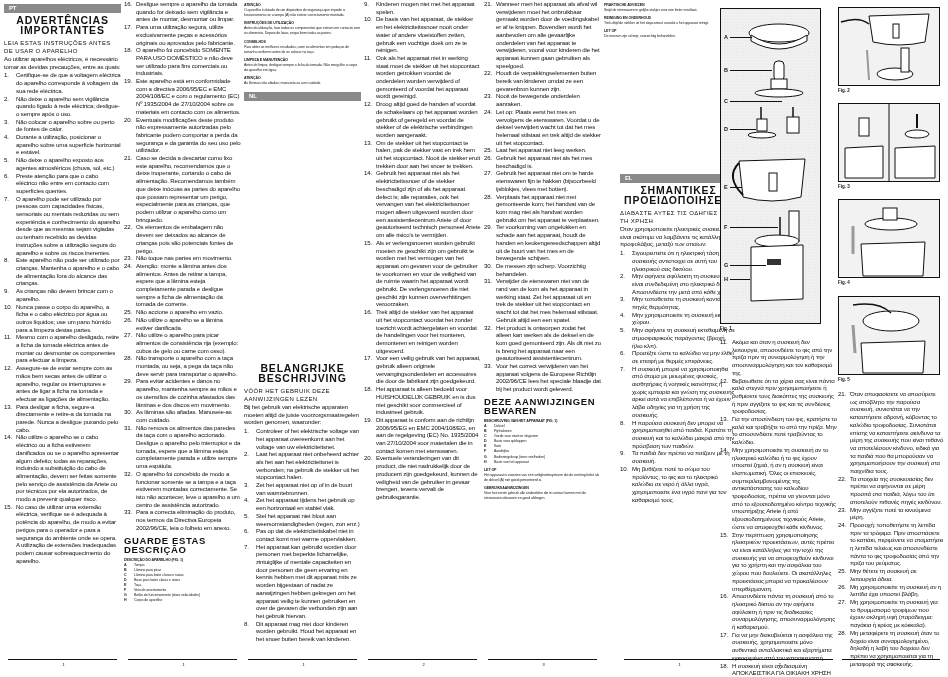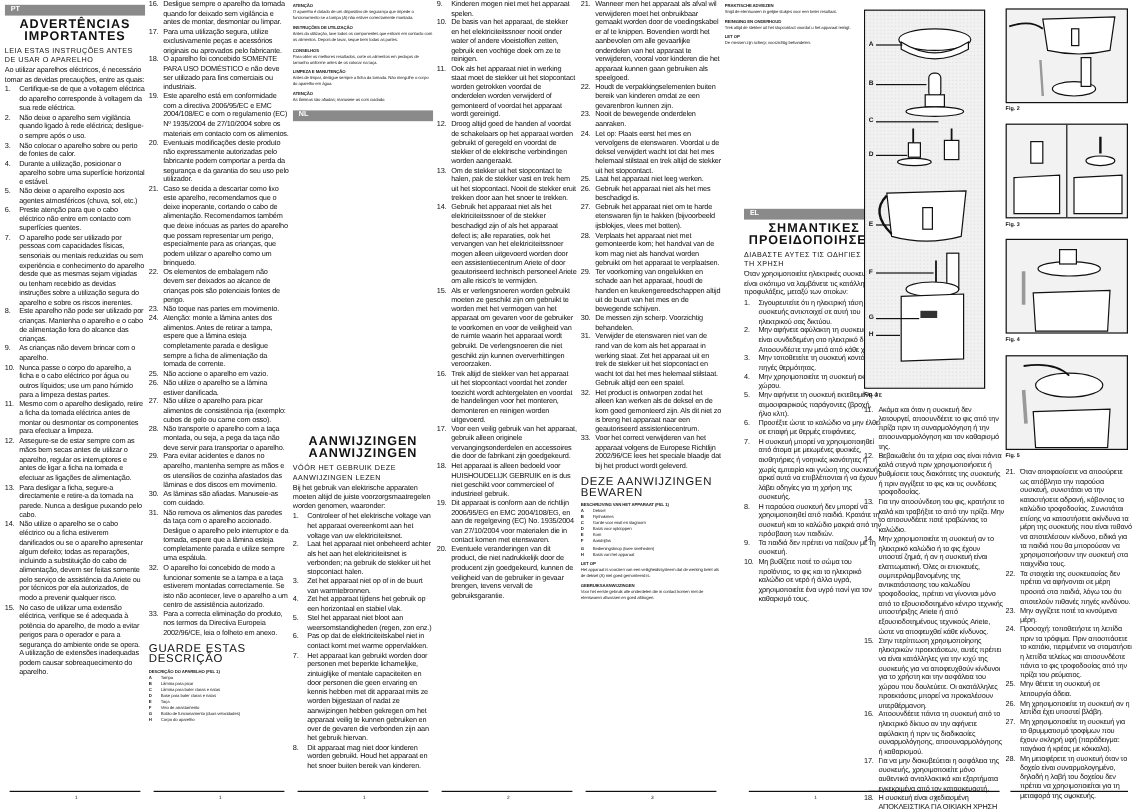--- a/index.html
+++ b/index.html
@@ -7,21 +7,21 @@
   body { font-family: "Liberation Sans", sans-serif; color: #111; position: relative; }
 
   .col { position: absolute; top: 0; height: 677px; overflow: hidden; }
   .col-big { width: 117px; font-size: 6.1px; line-height: 7.7px; letter-spacing: -0.15px; }
   .col-small { width: 117px; font-size: 3.6px; line-height: 5.1px; letter-spacing: -0.1px; color: #222; }
 
   .lang-bar { background: #8a8a8a; color: #fff; font-weight: bold; font-size: 6px; height: 9px; line-height: 9px; padding-left: 5px; margin: 4px 0 2px 0; }
   .main-title { font-weight: bold; font-size: 10.5px; line-height: 10px; text-align: center; letter-spacing: 0.8px; margin: 1px 0 5px 0; }
   .read-first { font-size: 6px; line-height: 7.5px; text-transform: uppercase; letter-spacing: 0.4px; }
   .intro { margin-bottom: 1px; }
-  .section-title { font-weight: normal; font-size: 9.5px; line-height: 9px; letter-spacing: 0.6px; margin: 4px 0 4px 0; }
+  .section-title { font-weight: bold; font-size: 9.5px; line-height: 9px; letter-spacing: 0.6px; margin: 4px 0 4px 0; }
 
   ol.items { list-style: none; }
   ol.items li { display: flex; }
   ol.items li .n { flex: 0 0 12px; }
   ol.items li .t { flex: 1; }
 
   .small-head { font-weight: bold; margin-top: 3px; text-transform: uppercase; }
   .small-p { margin-bottom: 1px; }
   .small-list { list-style: none; }
   .small-list li { display: flex; }
@@ -240,21 +240,21 @@
       <div class="small-p">Para obter os melhores resultados, corte os alimentos em pedaços de tamanho uniforme antes de os colocar na taça.</div>
       <div class="small-head">Limpeza e manutenção</div>
       <div class="small-p">Antes de limpar, desligue sempre a ficha da tomada. Não mergulhe o corpo do aparelho em água.</div>
       <div class="small-head">Atenção</div>
       <div class="small-p">As lâminas são afiadas; manuseie-as com cuidado.</div>
     </div>
   <div class="lang-bar" style="margin-top:6px;">NL</div>
 </div>
 
 <div class="col col-big" style="left:244px; top:362px; height:315px;">
-  <div class="main-title">AANWIJZINGEN AANWIJZINGEN</div>
+  <div class="main-title">BELANGRIJKE BESCHRIJVING</div>
   <div class="read-first">VÓÓR HET GEBRUIK DEZE AANWIJZINGEN LEZEN</div>
   <div class="intro">Bij het gebruik van elektrische apparaten moeten altijd de juiste voorzorgsmaatregelen worden genomen, waaronder:</div>
   <ol class="items" id="nl-list-1">
       <li>
         <span class="n">1.</span>
         <span class="t">Controleer of het elektrische voltage van het apparaat overeenkomt aan het voltage van uw elektriciteitsnet.</span>
       </li>
       <li>
         <span class="n">2.</span>
         <span class="t">Laat het apparaat niet onbeheerd achter als het aan het elektriciteitsnet is verbonden; na gebruik de stekker uit het stopcontact halen.</span>

